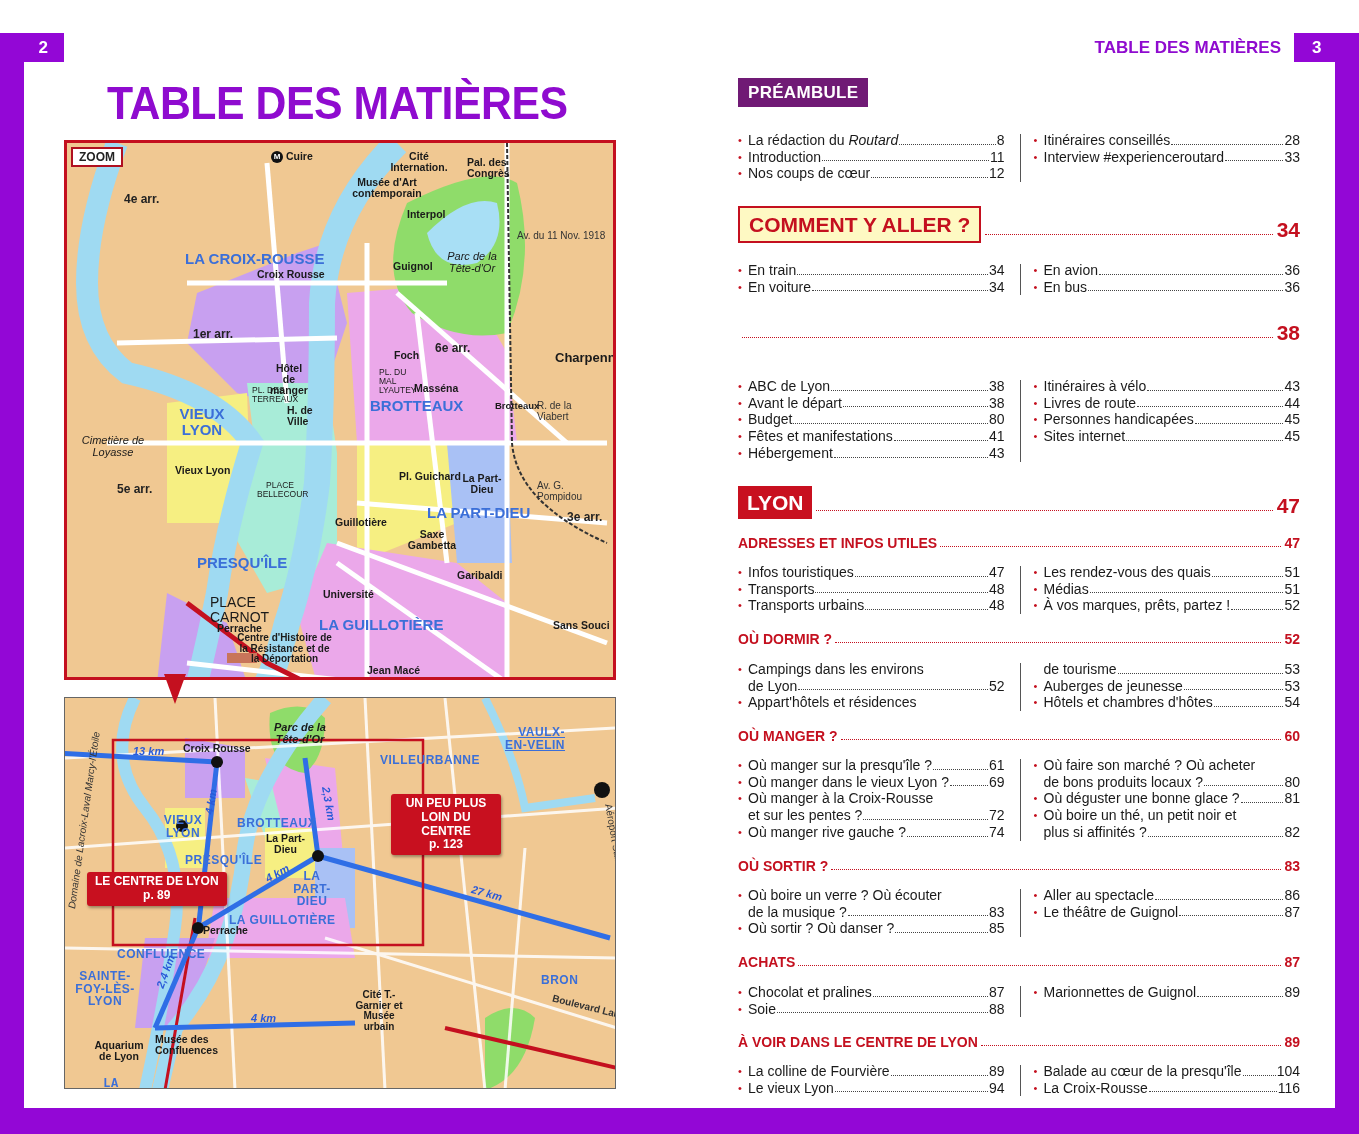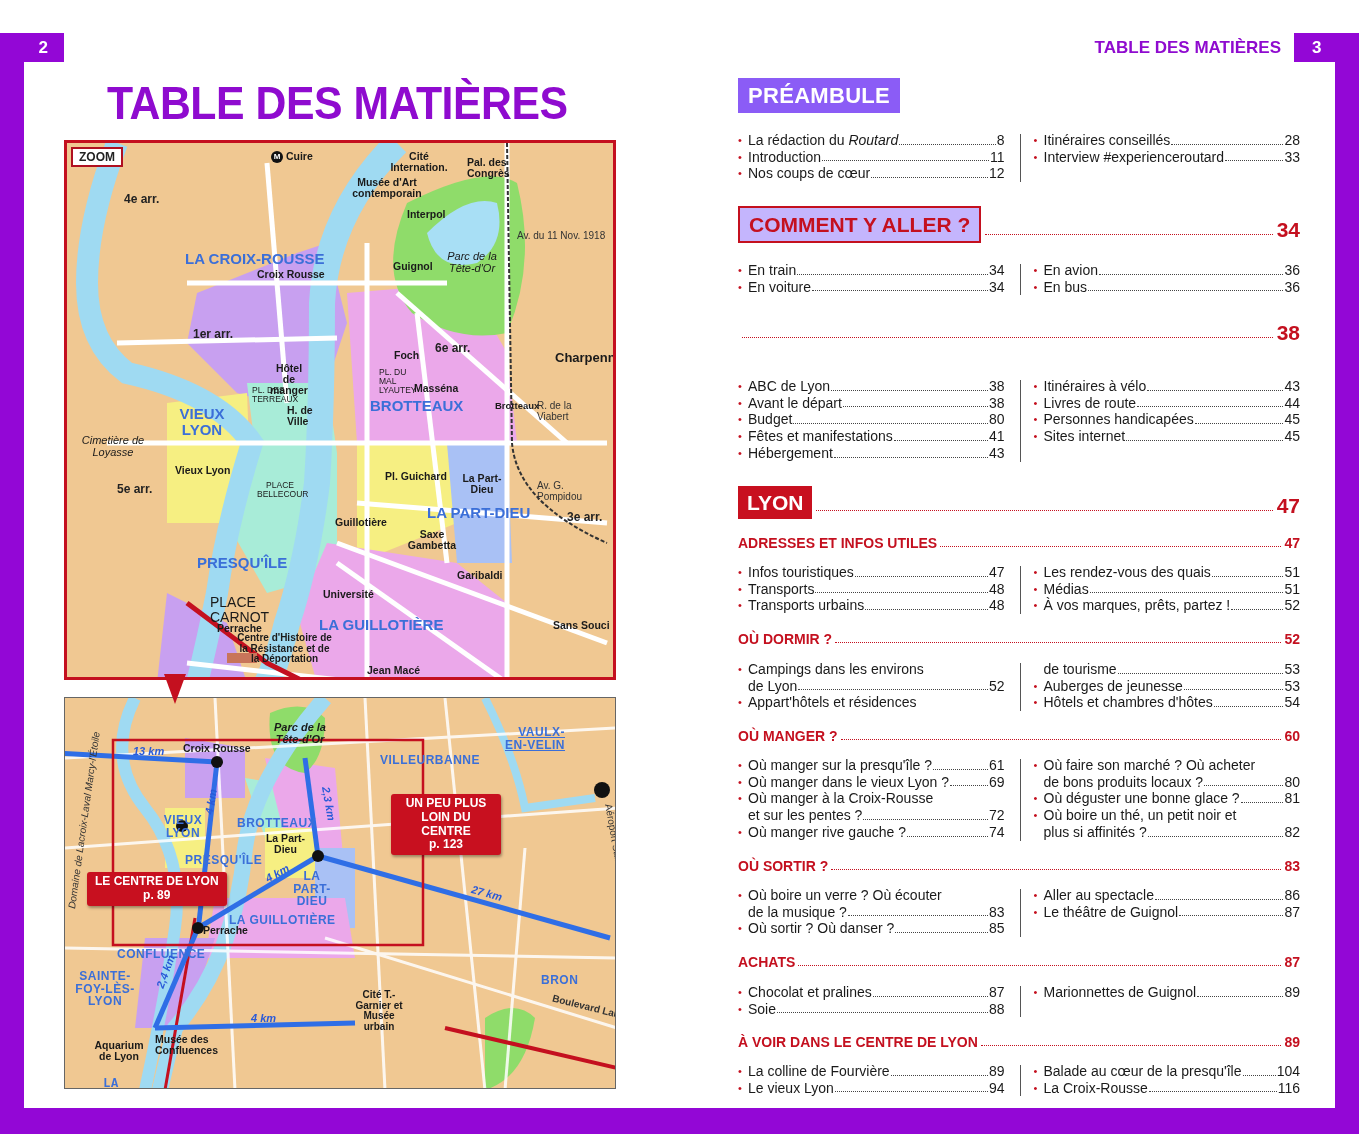--- a/index.html
+++ b/index.html
@@ -25,24 +25,24 @@
   .map-label { position: absolute; font-weight: bold; white-space: nowrap; line-height: 1.05; }
   .lbl-district { color: #3b6fd8; font-size: 15px; }
   .lbl-district-sm { color: #3b6fd8; font-size: 12px; letter-spacing: 0.5px; }
   .lbl-place { color: #1a1a1a; font-size: 10.5px; }
   .lbl-street { color: #333; font-size: 10px; font-weight: normal; }
   .lbl-arr { color: #222; font-size: 12px; }
   .lbl-park { color: #1a1a1a; font-size: 11px; font-style: italic; font-weight: normal; text-align: center; }
   .lbl-km { color: #2a5ad8; font-size: 11px; font-style: italic; }
   .metro { display: inline-block; width: 12px; height: 12px; border-radius: 50%; background: #111; color: #fff; font-size: 8px; text-align: center; line-height: 12px; font-weight: bold; vertical-align: middle; }
   .callout { position: absolute; background: #c8101f; color: #fff; font-weight: bold; font-size: 12px; text-align: center; padding: 3px 8px; border-radius: 3px; box-shadow: 1px 2px 3px rgba(0,0,0,0.35); line-height: 1.15; }
-  .preambule-tag { position: absolute; left: 738px; top: 78px; background: #8b5cf6; color: #fff; font-weight: bold; font-size: 22px; padding: 5px 10px 4px; letter-spacing: 0.3px; }
+  .preambule-tag { position: absolute; left: 738px; top: 78px; background: #701a75; color: #fff; font-weight: bold; font-size: 17px; padding: 5px 10px 4px; letter-spacing: 0.3px; }
 
   .sec-box-row { position: absolute; left: 738px; width: 562px; display: flex; align-items: flex-end; }
-  .sec-box { border: 2px solid #c4101f; color: #c4101f; font-weight: bold; font-size: 21px; padding: 5px 9px 4px; white-space: nowrap; background: #c4b5fd; }
+  .sec-box { border: 2px solid #c4101f; color: #c4101f; font-weight: bold; font-size: 21px; padding: 5px 9px 4px; white-space: nowrap; background: #fef9c3; }
   .sec-fill { flex: 1; border-bottom: 1.5px dotted #c4101f; margin: 0 4px 8px; }
   .sec-page { color: #c4101f; font-weight: bold; font-size: 21px; margin-bottom: 1px; }
   .sec-solid { background: #c8101f; color: #fff; font-weight: bold; font-size: 21px; padding: 5px 9px 4px; }
 
   .sub-row { position: absolute; left: 738px; width: 562px; display: flex; align-items: flex-end; color: #c4101f; font-weight: bold; font-size: 14px; }
   .sub-row .sub-fill { flex: 1; border-bottom: 1.5px dotted #c4101f; margin: 0 3px 4px; }
 
   .cols { position: absolute; left: 738px; width: 562px; display: flex; font-size: 14px; line-height: 16.7px; color: #1a1a1a; }
   .col { width: 267px; }
   .col-right { width: 267px; }
@@ -132,21 +132,21 @@
   <span class="map-label lbl-place" style="left:220px;top:262px;width:34px;white-space:normal;">H. de Ville</span>
   <span class="map-label lbl-place" style="left:327px;top:207px;">Foch</span>
   <span class="map-label lbl-place" style="left:280px;top:225px;width:36px;white-space:normal;font-size:8.5px;font-weight:normal;margin-left:32px;">PL. DU MAL LYAUTEY</span>
   <span class="map-label lbl-place" style="left:347px;top:240px;text-align:right;">Masséna</span>
   <span class="map-label lbl-place" style="left:428px;top:258px;font-size:9.5px;">Brotteaux</span>
   <span class="map-label lbl-place" style="left:488px;top:208px;font-size:13px;">Charpennes</span>
   <span class="map-label lbl-street" style="left:470px;top:258px;width:50px;white-space:normal;">R. de la Viabert</span>
   <span class="map-label lbl-park" style="left:12px;top:292px;width:68px;white-space:normal;">Cimetière de Loyasse</span>
   <span class="map-label lbl-place" style="left:108px;top:322px;">Vieux Lyon</span>
   <span class="map-label lbl-place" style="left:190px;top:338px;width:46px;white-space:normal;font-size:8.5px;font-weight:normal;text-align:center;">PLACE BELLECOUR</span>
-  <span class="map-label lbl-place" style="left:318px;top:328px;">Pl. Guichard</span>
+  <span class="map-label lbl-place" style="left:332px;top:328px;">Pl. Guichard</span>
   <span class="map-label lbl-place" style="left:390px;top:330px;width:50px;white-space:normal;text-align:center;">La Part-Dieu</span>
   <span class="map-label lbl-place" style="left:268px;top:374px;">Guillotière</span>
   <span class="map-label lbl-place" style="left:340px;top:386px;width:50px;white-space:normal;text-align:center;">Saxe Gambetta</span>
   <span class="map-label lbl-place" style="left:390px;top:427px;">Garibaldi</span>
   <span class="map-label lbl-place" style="left:256px;top:446px;">Université</span>
   <span class="map-label lbl-place" style="left:143px;top:452px;width:40px;white-space:normal;font-size:14px;font-weight:normal;text-align:center;">PLACE CARNOT</span>
   <span class="map-label lbl-place" style="left:150px;top:480px;">Perrache</span>
   <span class="map-label lbl-place" style="left:170px;top:490px;width:95px;white-space:normal;text-align:center;font-size:10px;">Centre d'Histoire de la Résistance et de la Déportation</span>
   <span class="map-label lbl-place" style="left:486px;top:477px;">Sans Souci</span>
   <span class="map-label lbl-place" style="left:300px;top:522px;">Jean Macé</span>

